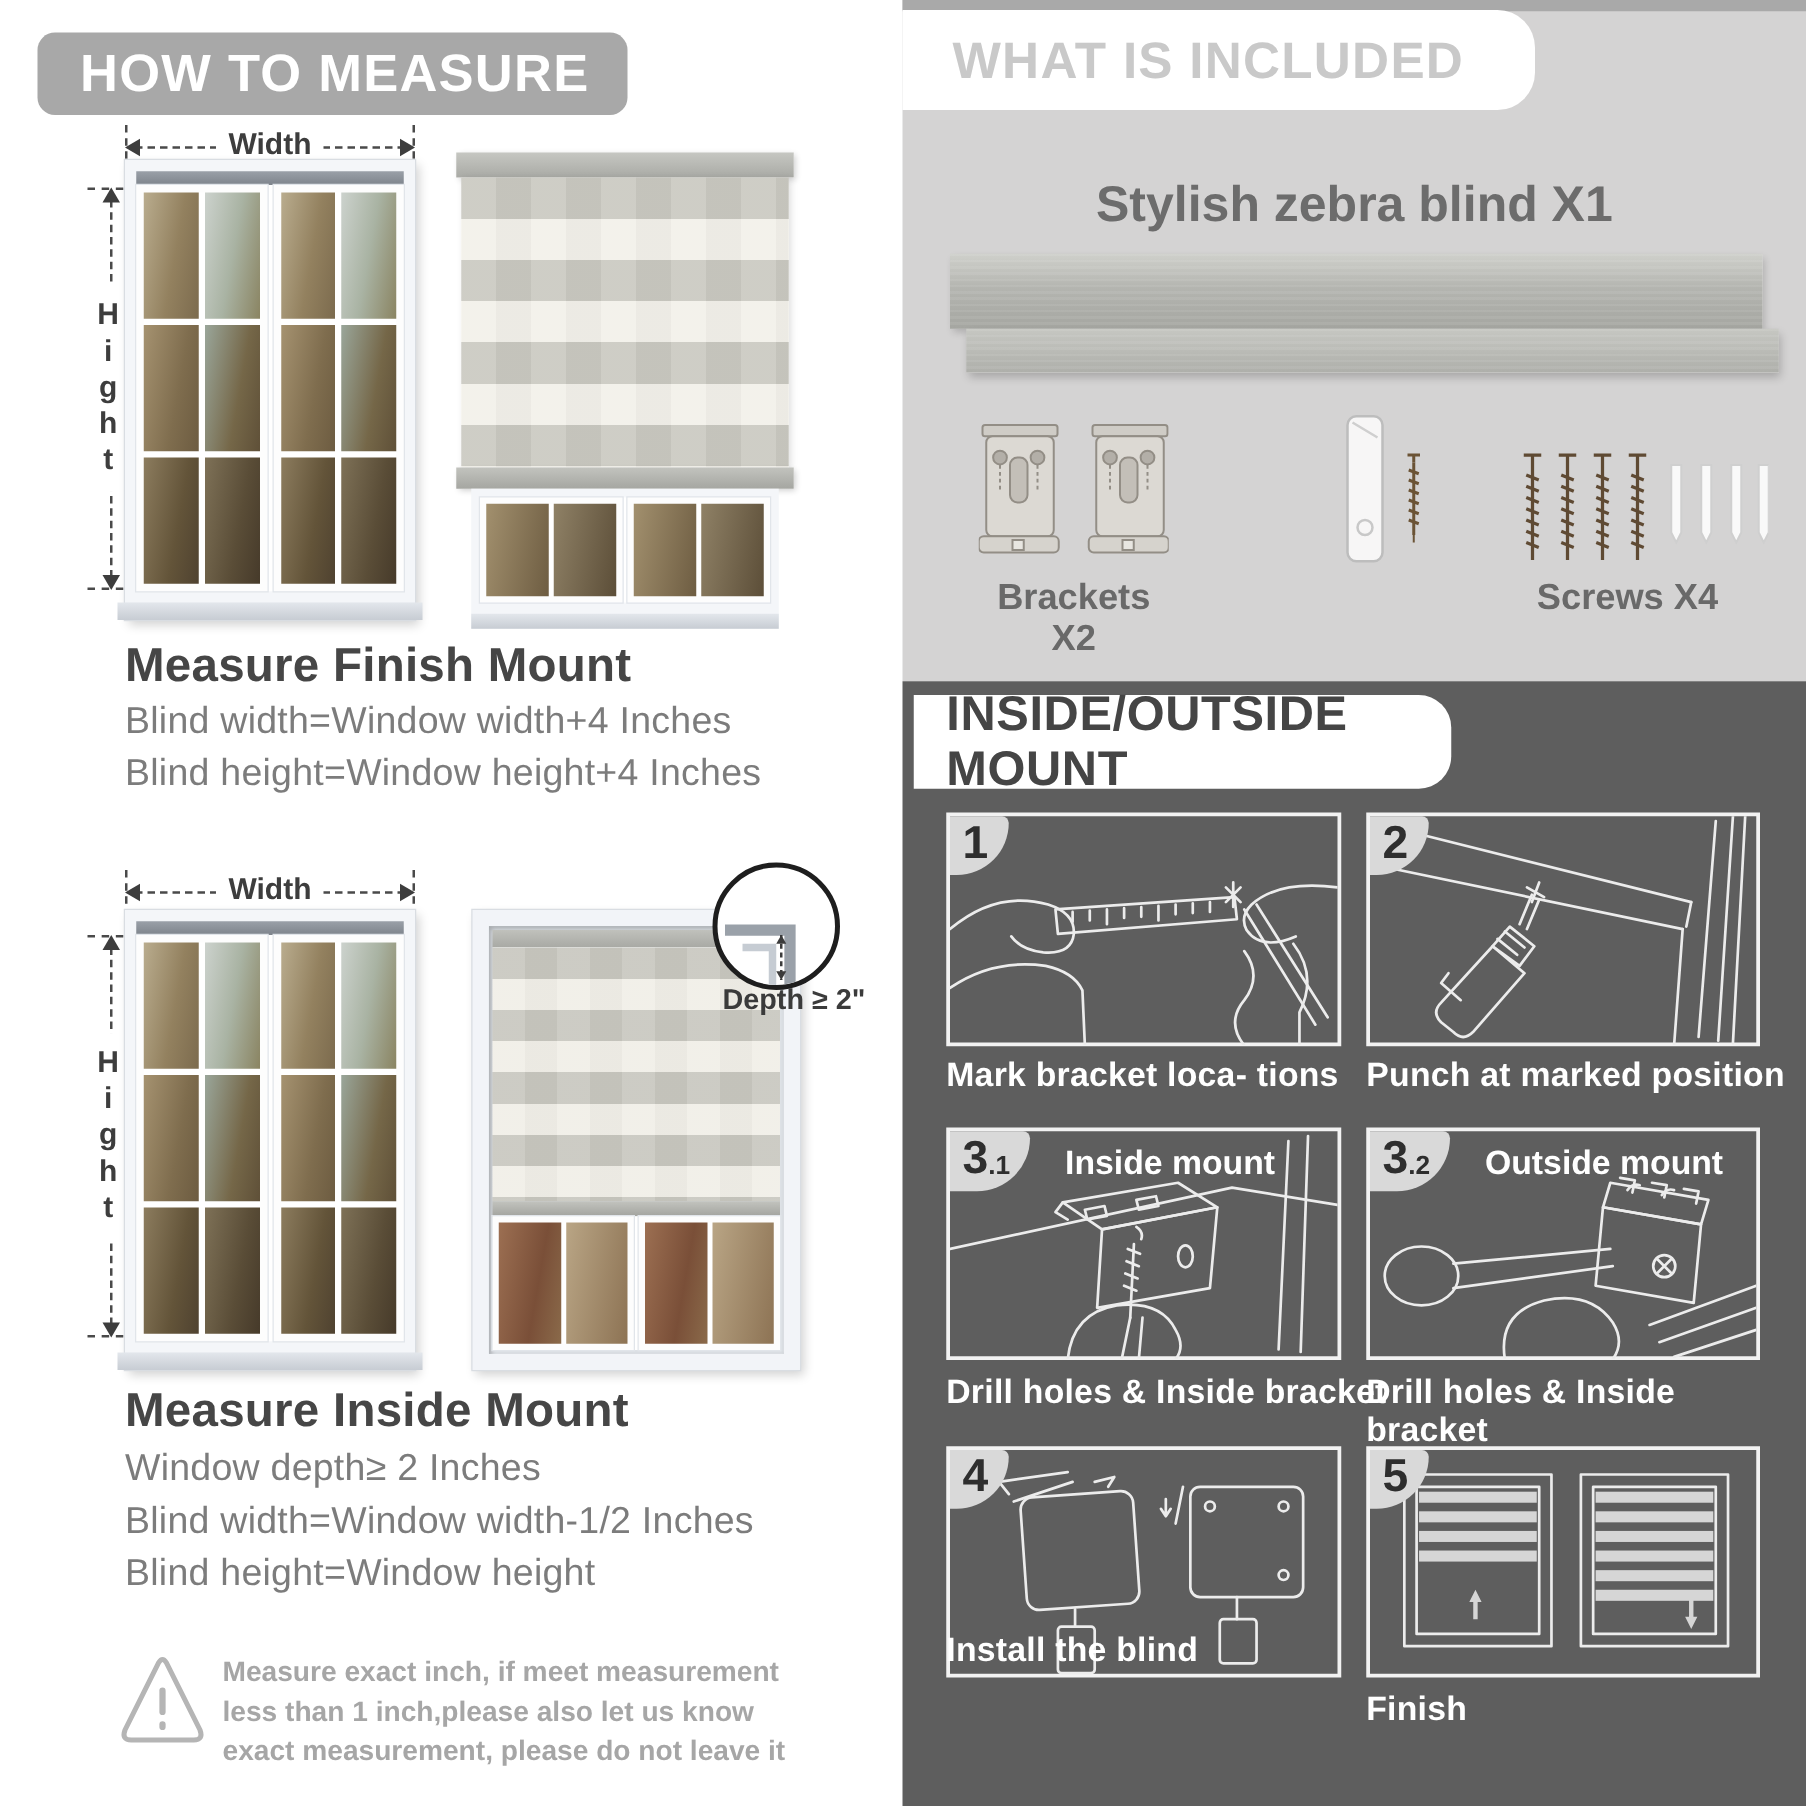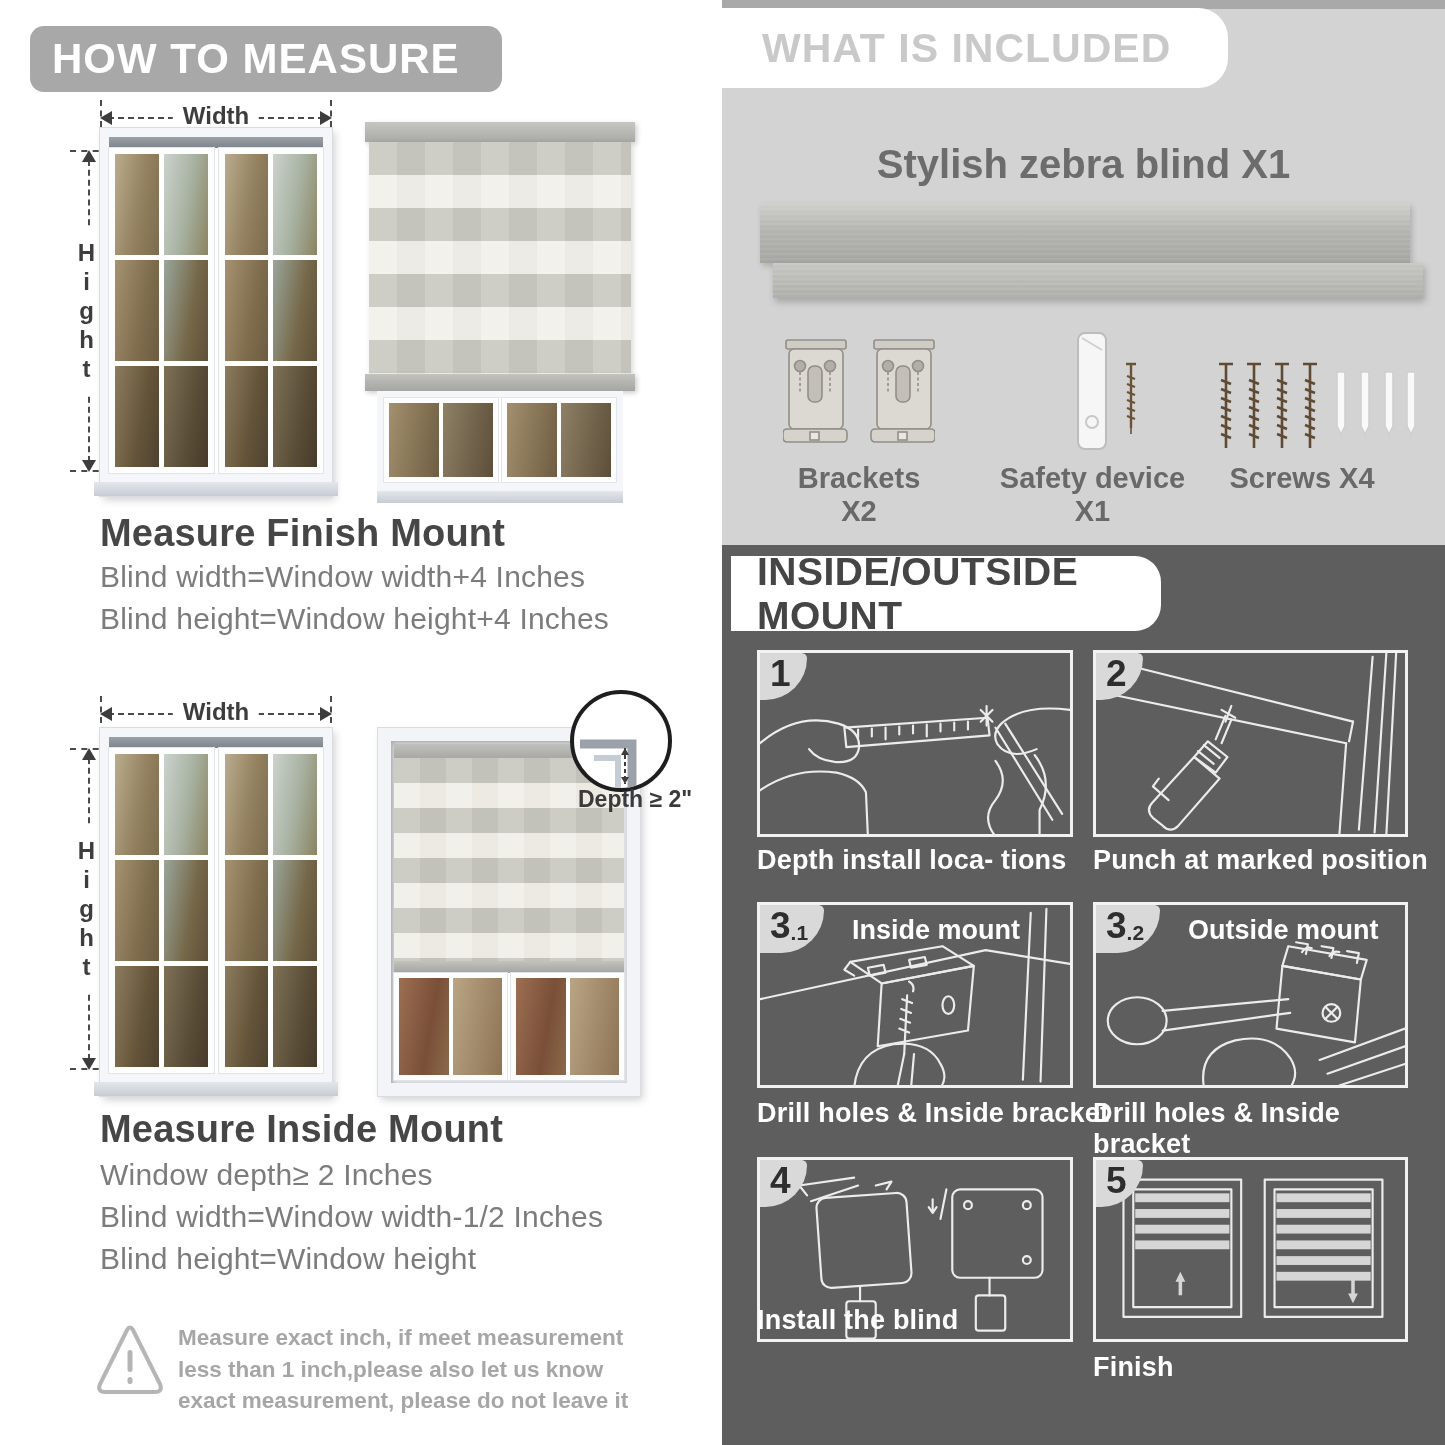--- a/index.html
+++ b/index.html
@@ -2,21 +2,21 @@
 <html><head>
 <meta charset="utf-8">
 <style>
   html,body{margin:0;padding:0;background:#fff;}
   #canvas{position:relative;width:1445px;height:1445px;background:#ffffff;overflow:hidden;
           font-family:"Liberation Sans",sans-serif;}
   .abs{position:absolute;}
 
   
   .banner-left{left:30px;top:26px;width:472px;height:66px;background:#a8a8a8;border-radius:14px;
-        display:flex;align-items:center;padding-left:22px;box-sizing:border-box;}
+        display:flex;align-items:center;padding-left:34px;box-sizing:border-box;}
   .banner-left span{color:#ffffff;font-weight:bold;font-size:42px;letter-spacing:1px;}
   .strip-top-right{left:722px;top:0;width:723px;height:9px;background:#a9a9a9;}
   .banner-included{left:722px;top:8px;width:506px;height:80px;background:#ffffff;
         border-radius:0 30px 30px 0;display:flex;align-items:center;padding-left:40px;box-sizing:border-box;z-index:3;}
   .banner-included span{color:#c9c9c9;font-weight:bold;font-size:41px;letter-spacing:1px;}
   .banner-mount{left:731px;top:556px;width:430px;height:75px;background:#ffffff;
         border-radius:0 26px 26px 0;display:flex;align-items:center;padding-left:26px;box-sizing:border-box;z-index:3;}
   .banner-mount span{color:#454545;font-weight:bold;font-size:39px;letter-spacing:.5px;}
 
   
@@ -340,21 +340,20 @@
     </g>
     <g fill="rgba(255,255,255,.85)" stroke="#cfcfcf" stroke-width="1.6">
       <path d="M122,14 h8 v54 l-4,8 l-4,-8 z"></path>
         <path d="M146,14 h8 v54 l-4,8 l-4,-8 z"></path>
       <path d="M170,14 h8 v54 l-4,8 l-4,-8 z"></path>
         <path d="M192,14 h8 v54 l-4,8 l-4,-8 z"></path>
     </g>
   </svg>
 
   <div class="abs item-label" style="left:783px;top:462px;width:152px;text-align:center;">Brackets X2</div>
-  <div class="abs item-label" style="left:985px;top:462px;width:215px;text-align:center;">Safety device X1</div>
   <div class="abs item-label" style="left:1222px;top:462px;width:160px;text-align:center;">Screws X4</div>
 
   <div class="abs banner-mount">
     <span>INSIDE/OUTSIDE MOUNT</span>
   </div>
 
   <div class="abs panel" style="left:757px;top:650px;width:316px;height:187px;">
     <div class="badge">
       <span class="bnum">1</span>
         <span class="bsub"></span>
@@ -365,21 +364,21 @@
         <path d="M0,140 Q35,116 78,122 Q101,127 108,142 L110,187"></path>
         <path d="M86,76 L232,66 L234,84 L88,96 Z"></path>
         <path d="M100,78 v8 M114,77 v8 M128,76 v12 M142,75 v8 M156,74 v8 M170,73 v12 M184,72 v8 M198,71 v8 M212,70 v8"></path>
         <path d="M225,58 l12,12 M237,58 l-12,12 M231,54 v20"></path>
         <path d="M316,58 Q268,52 246,72 Q236,82 242,93 Q254,110 282,98"></path>
         <path d="M298,170 L240,76 M308,164 L250,72"></path>
         <path d="M240,110 Q255,130 240,150 Q225,168 240,187 M280,104 Q300,130 285,160 L285,187"></path>
       </g>
     </svg>
   </div>
-  <div class="abs caption" style="left:757px;top:845px;">Depth install loca- tions</div>
+  <div class="abs caption" style="left:757px;top:845px;">Mark bracket loca- tions</div>
 
   <div class="abs panel" style="left:1093px;top:650px;width:315px;height:187px;">
     <div class="badge">
       <span class="bnum">2</span>
         <span class="bsub"></span>
     </div>
     <svg viewBox="0 0 315 187">
       <g class="lineart">
         <path d="M5,40 L255,92 M30,12 L262,70"></path>
         <path d="M255,92 L248,187 M262,70 L258,90"></path>

